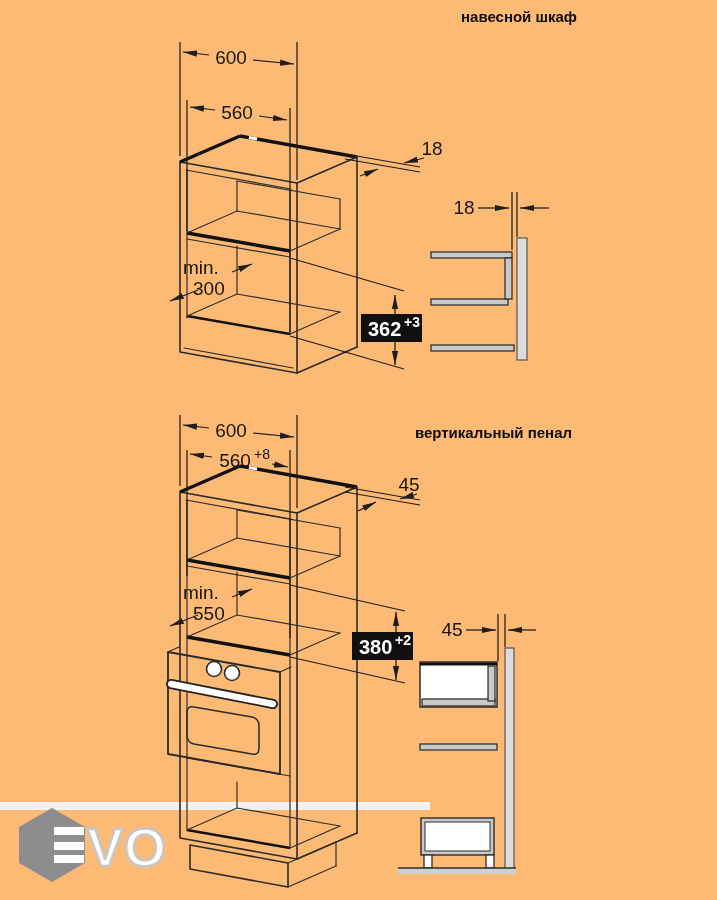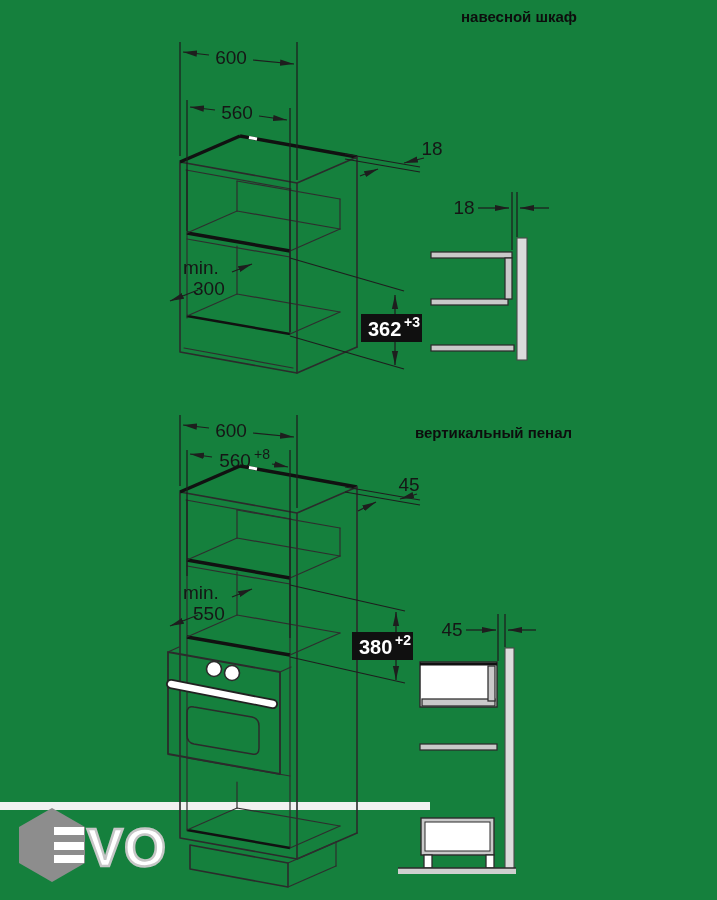--- a/index.html
+++ b/index.html
@@ -1,16 +1,16 @@
 <!DOCTYPE html>
 <html><head>
 <meta charset="utf-8">
 <style>
   html,body{margin:0;padding:0;background:#fff;}
-  .canvas{position:relative;width:717px;height:900px;background:#15803d;overflow:hidden;
+  .canvas{position:relative;width:717px;height:900px;background:#fdba74;overflow:hidden;
           font-family:"Liberation Sans",sans-serif;text-align:right;}
   svg text{font-family:"Liberation Sans",sans-serif;fill:#161616;}
   .ln{stroke:#2b2b2b;stroke-width:1.6;fill:none;stroke-linecap:round;stroke-linejoin:round;}
   .thin{stroke:#2e2e2e;stroke-width:1.2;fill:none;stroke-linecap:round;}
   .thick{stroke:#111;stroke-width:3.4;fill:none;stroke-linecap:butt;}
   .medge{stroke:#111;stroke-width:2.4;fill:none;}
   .dim{stroke:#1e1e1e;stroke-width:1.25;fill:none;}
   .dimtxt{font-size:19px;}
   .suptxt{font-size:14px;}
   .ttl{font-size:15px;font-weight:bold;fill:#0d0d0d;}

